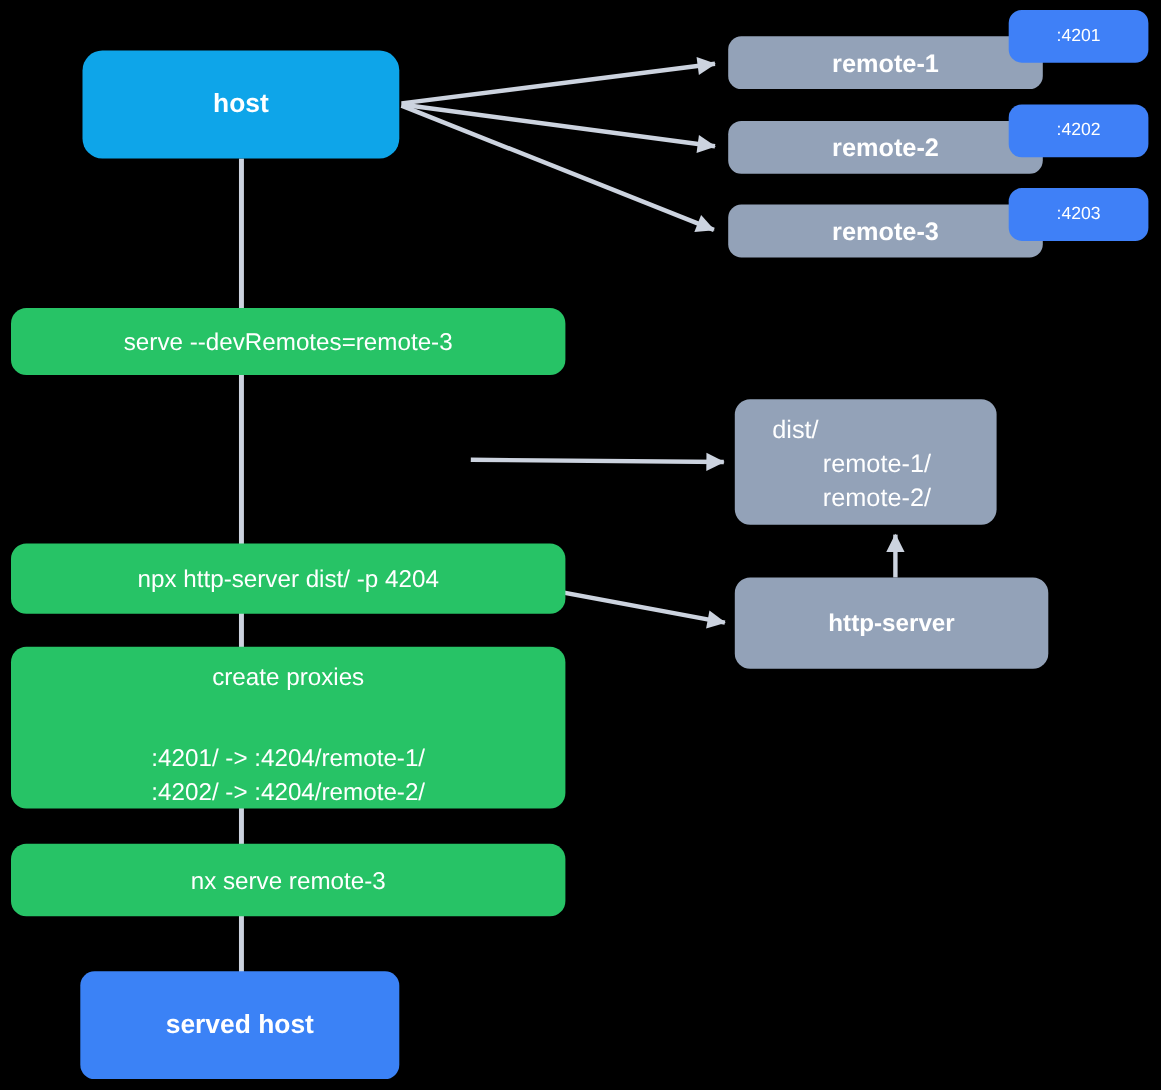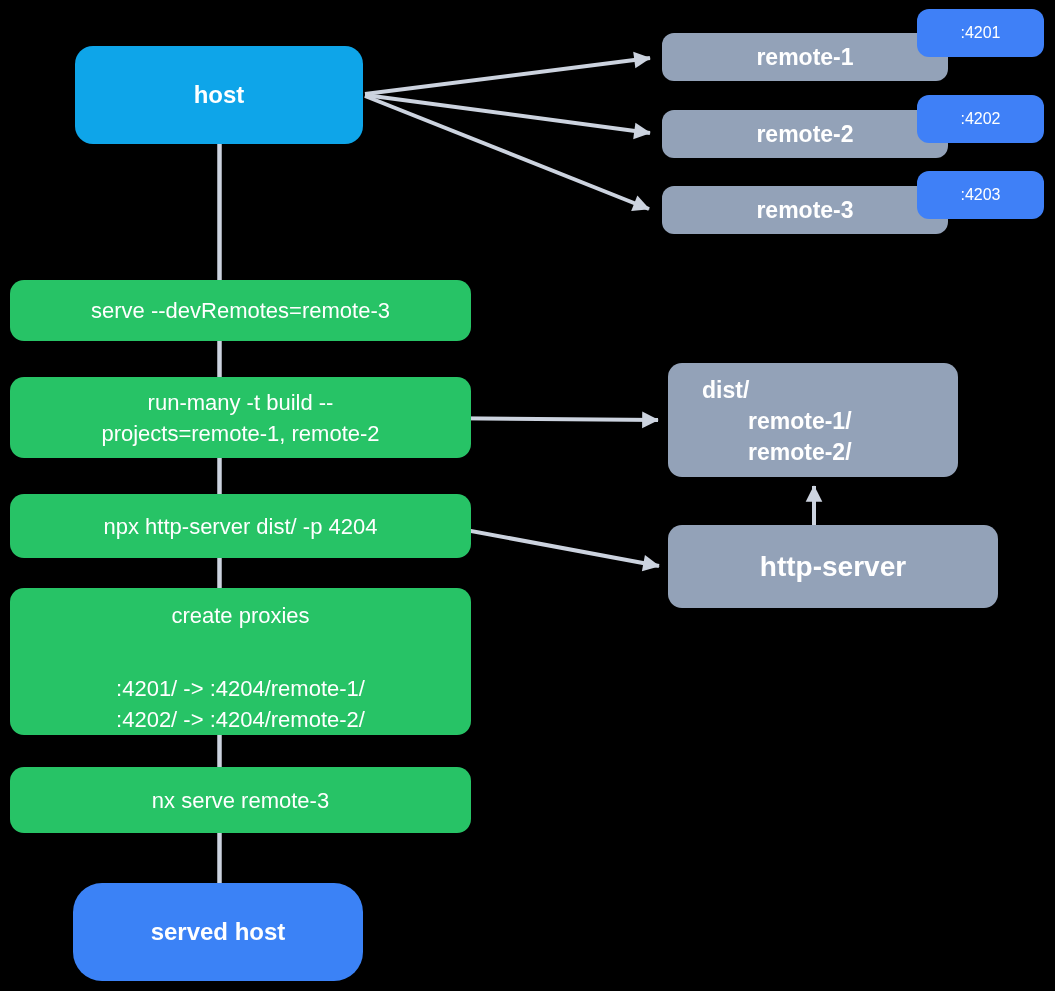--- a/index.html
+++ b/index.html
@@ -34,25 +34,25 @@
   }
   .host-box {
     left: 75px; top: 46px; width: 288px; height: 98px;
     background: var(--host, #0ea5e9);
     border-radius: 18px;
     font-size: 24px; font-weight: bold;
   }
   .served-box {
     left: 73px; top: 883px; width: 290px; height: 98px;
     background: var(--served-host, #3b82f6);
-    border-radius: 29px;
+    border-radius: 13px;
     font-size: 24px; font-weight: bold;
   }
   .cmd {
-    left: 10px; width: 461px;
+    left: 10px; width: 504px;
     background: var(--command, #27c366);
     border-radius: 14px;
     font-size: 22px; line-height: 31px;
   }
   #cmd1 { top: 280px; height: 61px; }
   #cmd2 { top: 377px; height: 81px; }
   #cmd3 { top: 494px; height: 64px; }
   #cmd4 { top: 588px; height: 147px; justify-content: space-between; padding-top: 12px; }
   #cmd5 { top: 767px; height: 66px; }
   #cmd4 .spacer { height: 40px; }
@@ -71,36 +71,35 @@
     left: 917px; width: 127px; height: 48px;
     background: var(--badge, #3f80f7);
     border-radius: 12px;
     font-size: 16px;
     z-index: 3;
   }
   #badge1 { top: 9px; }
   #badge2 { top: 95px; }
   #badge3 { top: 171px; }
   .dist-box {
-    left: 668px; top: 363px; width: 290px; height: 114px;
+    left: 668px; top: 363px; width: 238px; height: 114px;
     background: var(--remote, #93a2b8);
     border-radius: 14px;
     font-size: 23px; line-height: 31px;
     align-items: flex-start;
     justify-content: flex-start;
     text-align: left;
     padding: 12px 0 4px 34px;
-    font-weight: bold;
   }
   .dist-box .entry { padding-left: 46px; text-align: right; }
   .http-box {
-    left: 668px; top: 525px; width: 330px; height: 83px;
+    left: 668px; top: 525px; width: 285px; height: 83px;
     background: var(--remote, #93a2b8);
     border-radius: 14px;
-    font-size: 28px; font-weight: bold;
+    font-size: 22px; font-weight: bold;
   }
 </style>
 </head>
 <body>
 
 <div class="canvas">
 
   <svg class="connectors" width="1055" height="991" viewBox="0 0 1055 991">
     <defs>
       <marker id="ah" viewBox="0 0 12 12" refX="10.5" refY="6" markerWidth="5" markerHeight="5" orient="auto-start-reverse">
@@ -137,24 +136,20 @@
     <span>:4202</span>
   </div>
   <div class="node badge" id="badge3">
     <span>:4203</span>
   </div>
 
   <div class="node cmd" id="cmd1">
     <span>serve --devRemotes=remote-3</span>
   </div>
 
-  <div class="node cmd" id="cmd2">
-    <span>run-many -t build --</span>
-    <span>projects=remote-1, remote-2</span>
-  </div>
 
   <div class="node cmd" id="cmd3">
     <span>npx http-server dist/ -p 4204</span>
   </div>
 
   <div class="node cmd" id="cmd4">
     <span>create proxies</span>
     <span class="spacer"></span>
     <span class="mapping">:4201/ -&gt; :4204/remote-1/</span>
     <span class="mapping">:4202/ -&gt; :4204/remote-2/</span>

